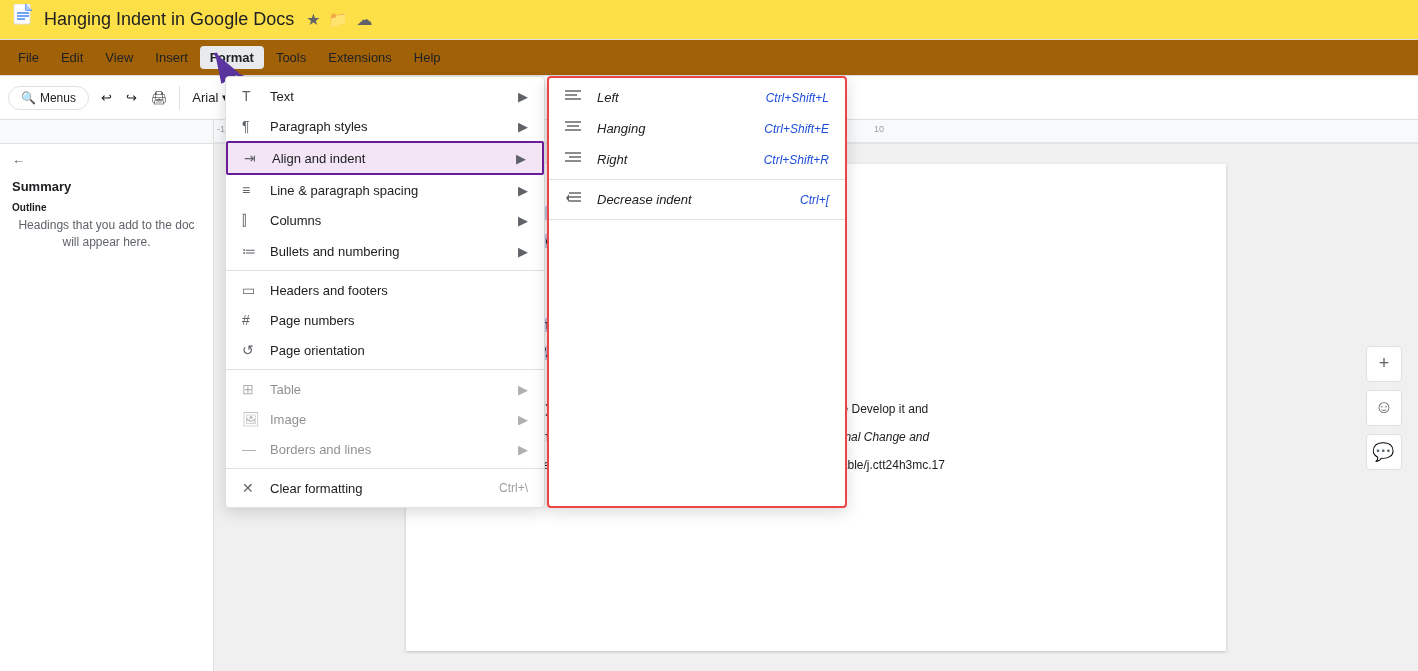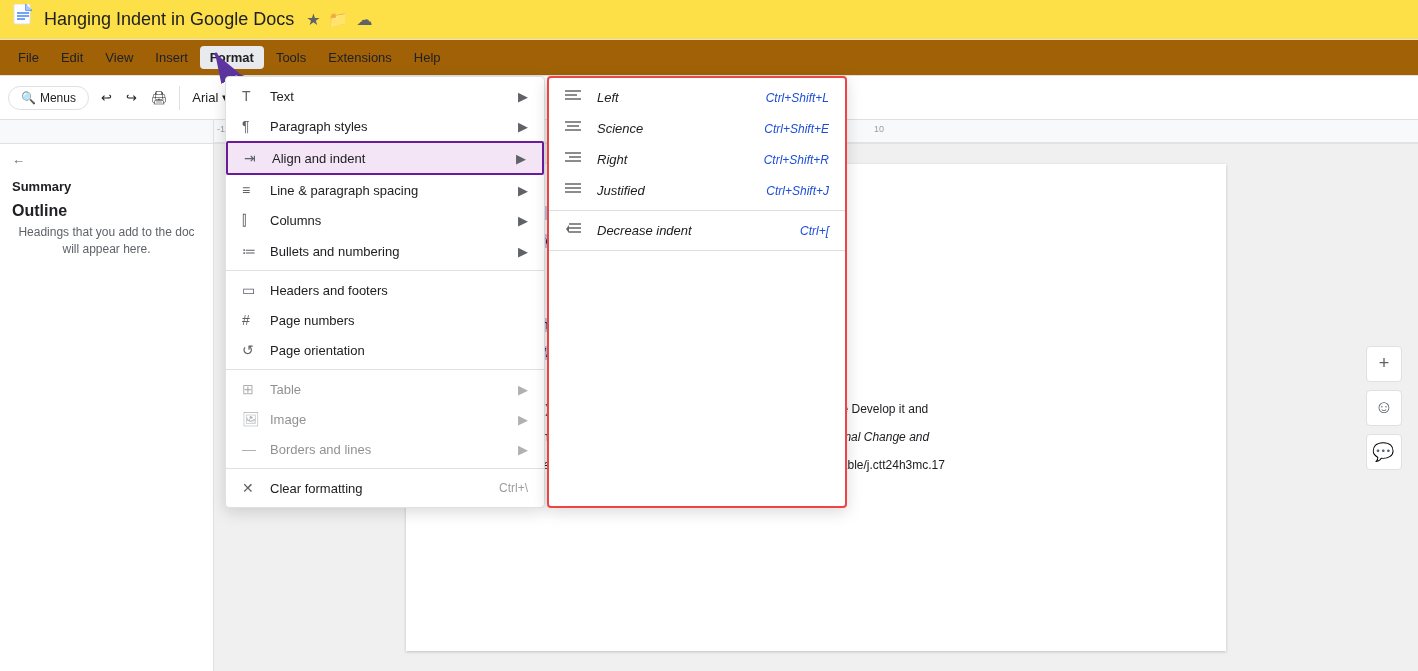--- a/index.html
+++ b/index.html
@@ -46,21 +46,21 @@
     .main-area { display: flex; height: calc(671px - 40px - 36px - 44px - 24px); }
 
     
     .sidebar {
       width: 214px; background: #fff; border-right: 1px solid #e0e0e0;
       padding: 8px 12px; flex-shrink: 0;
     }
     .sidebar-back { display: flex; align-items: center; gap: 4px; color: #5f6368; margin-bottom: 12px; cursor: pointer; }
     .sidebar-section-title { font-size: 13px; font-weight: 600; color: #202124; margin-bottom: 4px; }
     .sidebar-outline { font-size: 12px; color: #5f6368; margin-top: 8px; }
-    .sidebar-outline-title { font-size: 16px; font-weight: 600; color: #202124; margin-bottom: 4px; }
+    .sidebar-outline-title { font-size: 10px; font-weight: 600; color: #202124; margin-bottom: 4px; }
     .sidebar-outline-desc { font-size: 12px; color: #5f6368; line-height: 1.4; text-align: center; }
 
     
     .doc-area {
       flex: 1; background: #f0f0f0; overflow: auto; position: relative;
       display: flex; justify-content: center; padding: 20px;
     }
     .doc-page {
       background: #fff; width: 820px; min-height: 400px; padding: 40px 60px;
       box-shadow: 0 1px 3px rgba(0,0,0,0.2); position: relative; font-size: 13px;
@@ -387,47 +387,36 @@
     </div>
 
     <div class="align-menu-item">
       <span class="align-item-icon">
         <svg width="16" height="14" viewBox="0 0 16 14">
             <line x1="0" y1="2" x2="16" y2="2" stroke="#666" stroke-width="1.5"></line>
             <line x1="2" y1="6" x2="14" y2="6" stroke="#666" stroke-width="1.5"></line>
             <line x1="0" y1="10" x2="16" y2="10" stroke="#666" stroke-width="1.5"></line>
           </svg>
       </span>
-      <span class="align-item-label">Science</span>
+      <span class="align-item-label">Hanging</span>
       <span class="align-item-shortcut">Ctrl+Shift+E</span>
     </div>
 
     <div class="align-menu-item">
       <span class="align-item-icon">
         <svg width="16" height="14" viewBox="0 0 16 14">
             <line x1="0" y1="2" x2="16" y2="2" stroke="#666" stroke-width="1.5"></line>
             <line x1="4" y1="6" x2="16" y2="6" stroke="#666" stroke-width="1.5"></line>
             <line x1="0" y1="10" x2="16" y2="10" stroke="#666" stroke-width="1.5"></line>
           </svg>
       </span>
       <span class="align-item-label">Right</span>
       <span class="align-item-shortcut">Ctrl+Shift+R</span>
     </div>
 
-    <div class="align-menu-item">
-      <span class="align-item-icon">
-        <svg width="16" height="14" viewBox="0 0 16 14">
-            <line x1="0" y1="2" x2="16" y2="2" stroke="#666" stroke-width="1.5"></line>
-            <line x1="0" y1="6" x2="16" y2="6" stroke="#666" stroke-width="1.5"></line>
-            <line x1="0" y1="10" x2="16" y2="10" stroke="#666" stroke-width="1.5"></line>
-          </svg>
-      </span>
-      <span class="align-item-label">Justified</span>
-      <span class="align-item-shortcut">Ctrl+Shift+J</span>
-    </div>
     <div class="menu-section-divider"></div>
 
 
     <div class="align-menu-item">
       <span class="align-item-icon">
         <svg width="16" height="14" viewBox="0 0 16 14">
             <line x1="4" y1="2" x2="16" y2="2" stroke="#666" stroke-width="1.5"></line>
             <line x1="4" y1="6" x2="16" y2="6" stroke="#666" stroke-width="1.5"></line>
             <line x1="4" y1="10" x2="16" y2="10" stroke="#666" stroke-width="1.5"></line>
             <polygon points="4,3 1,7 4,11" fill="#666"></polygon>

